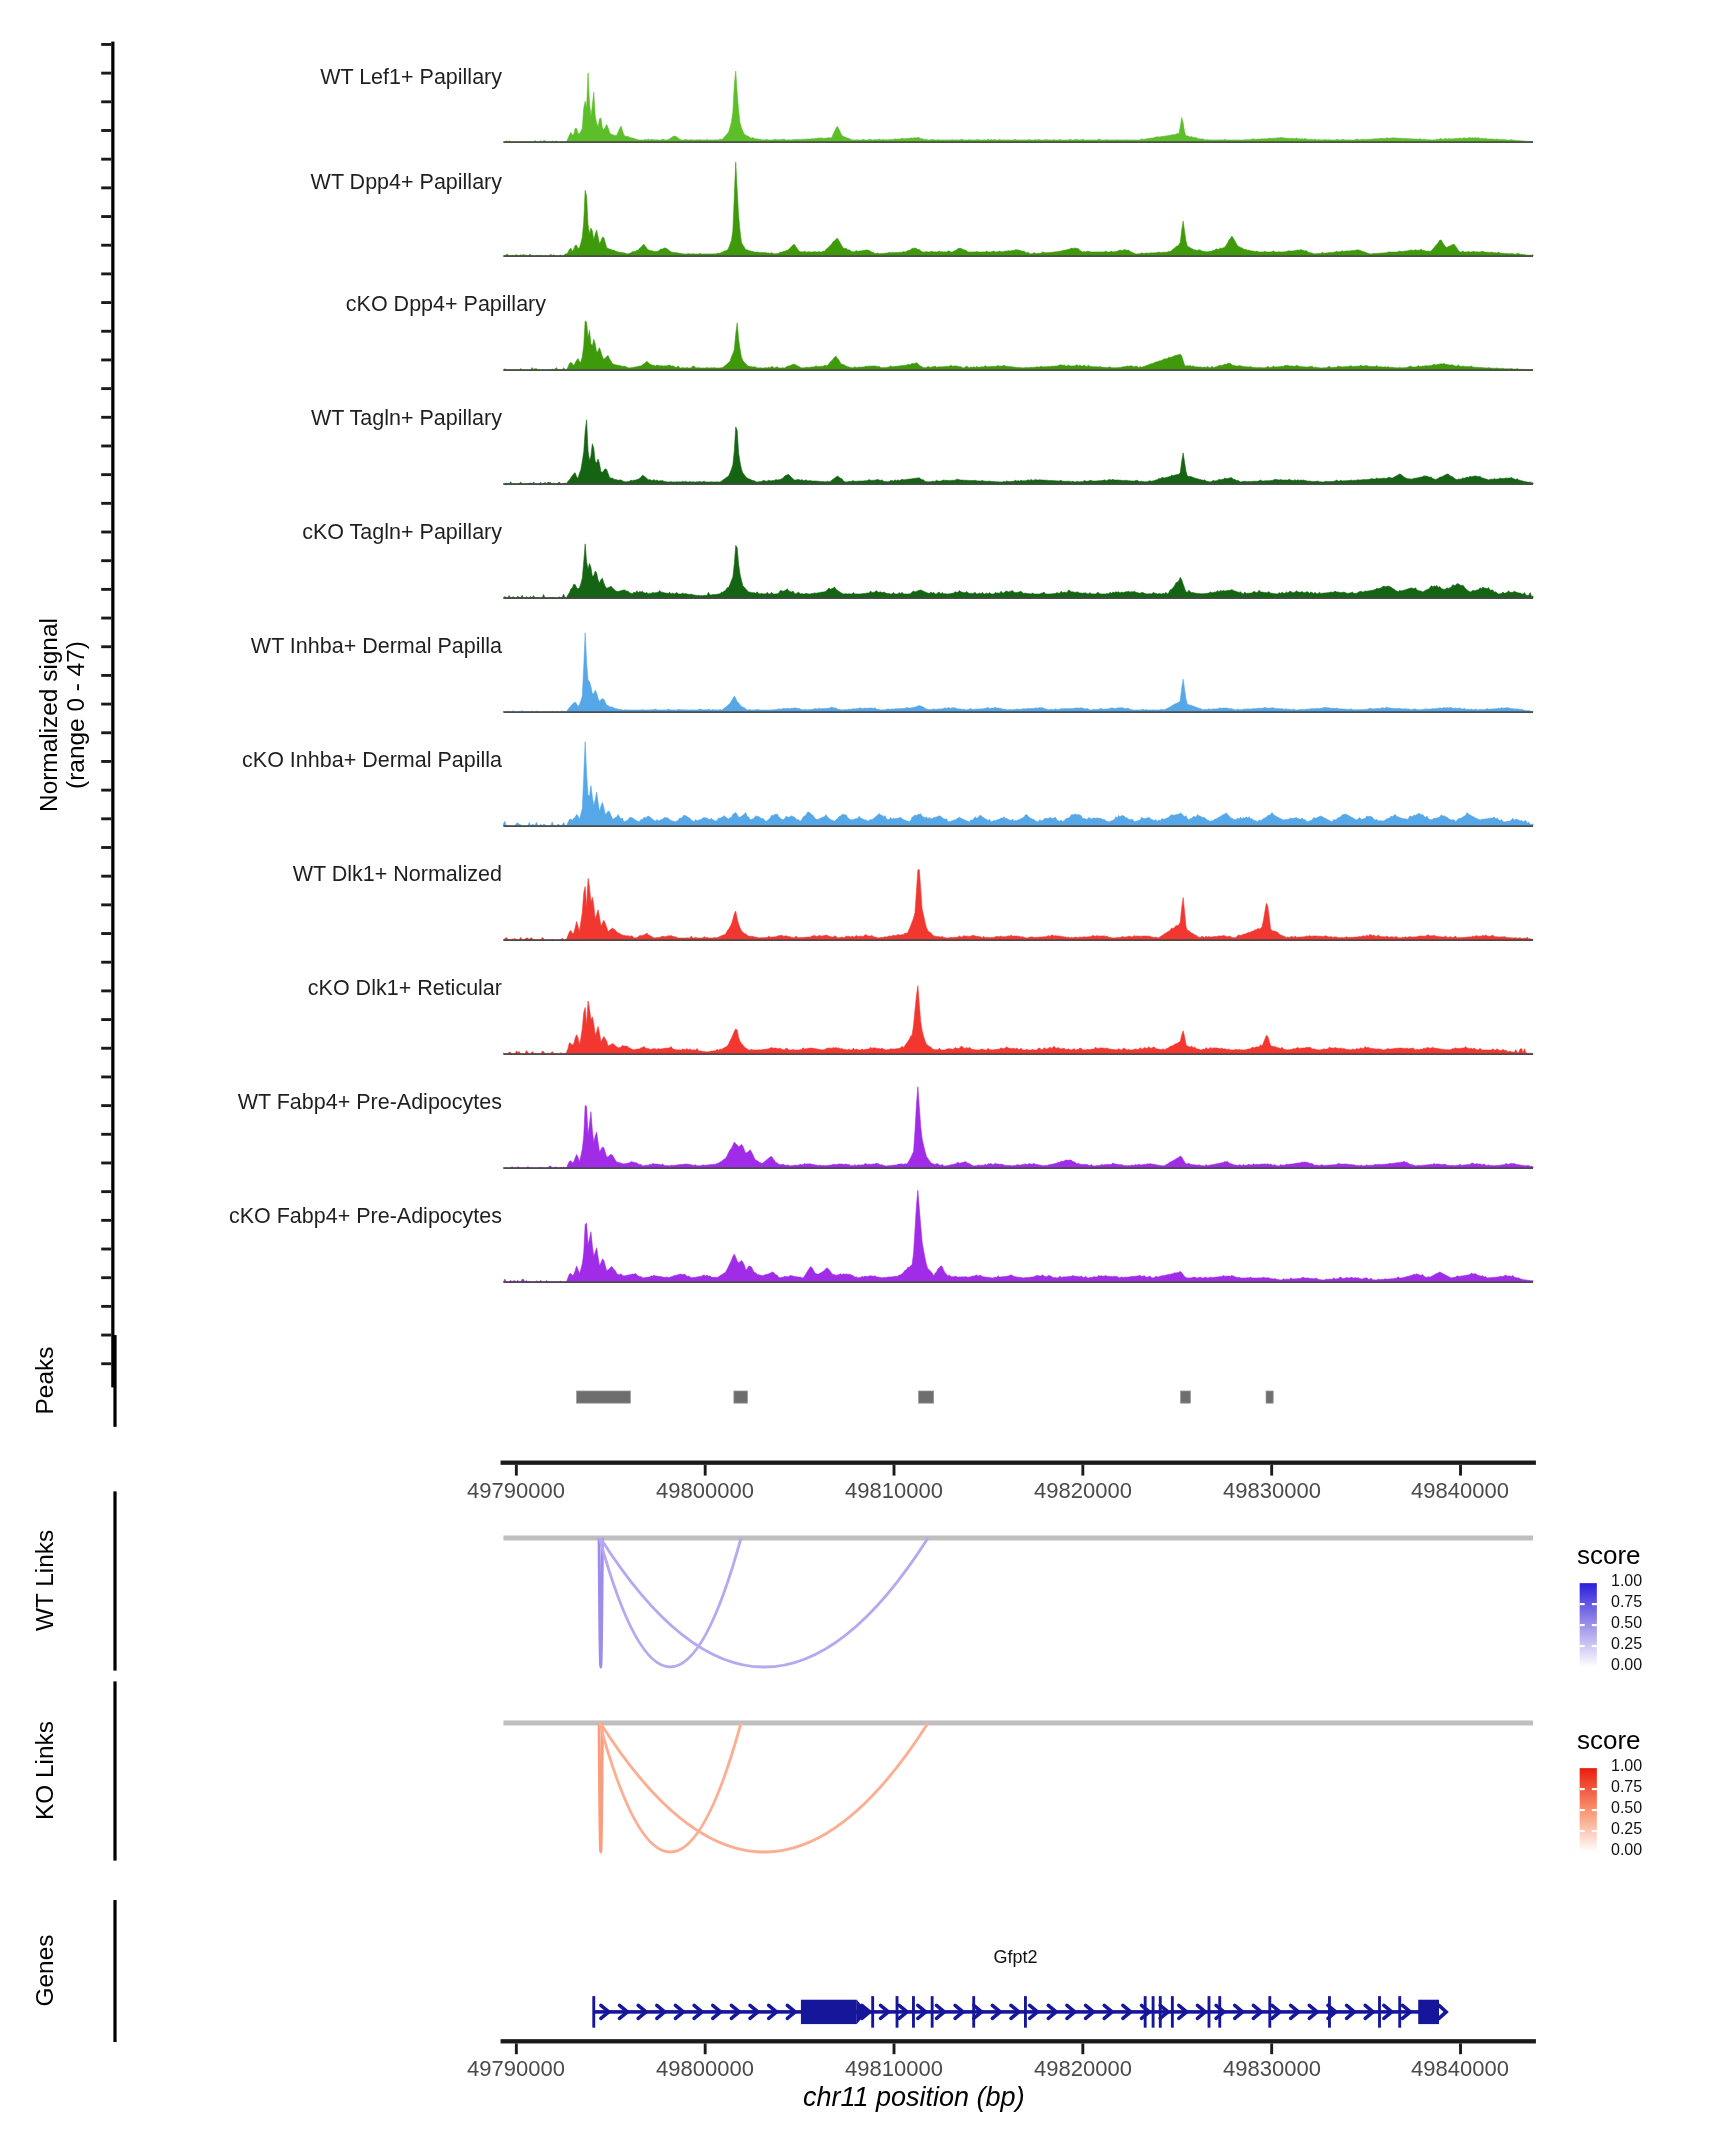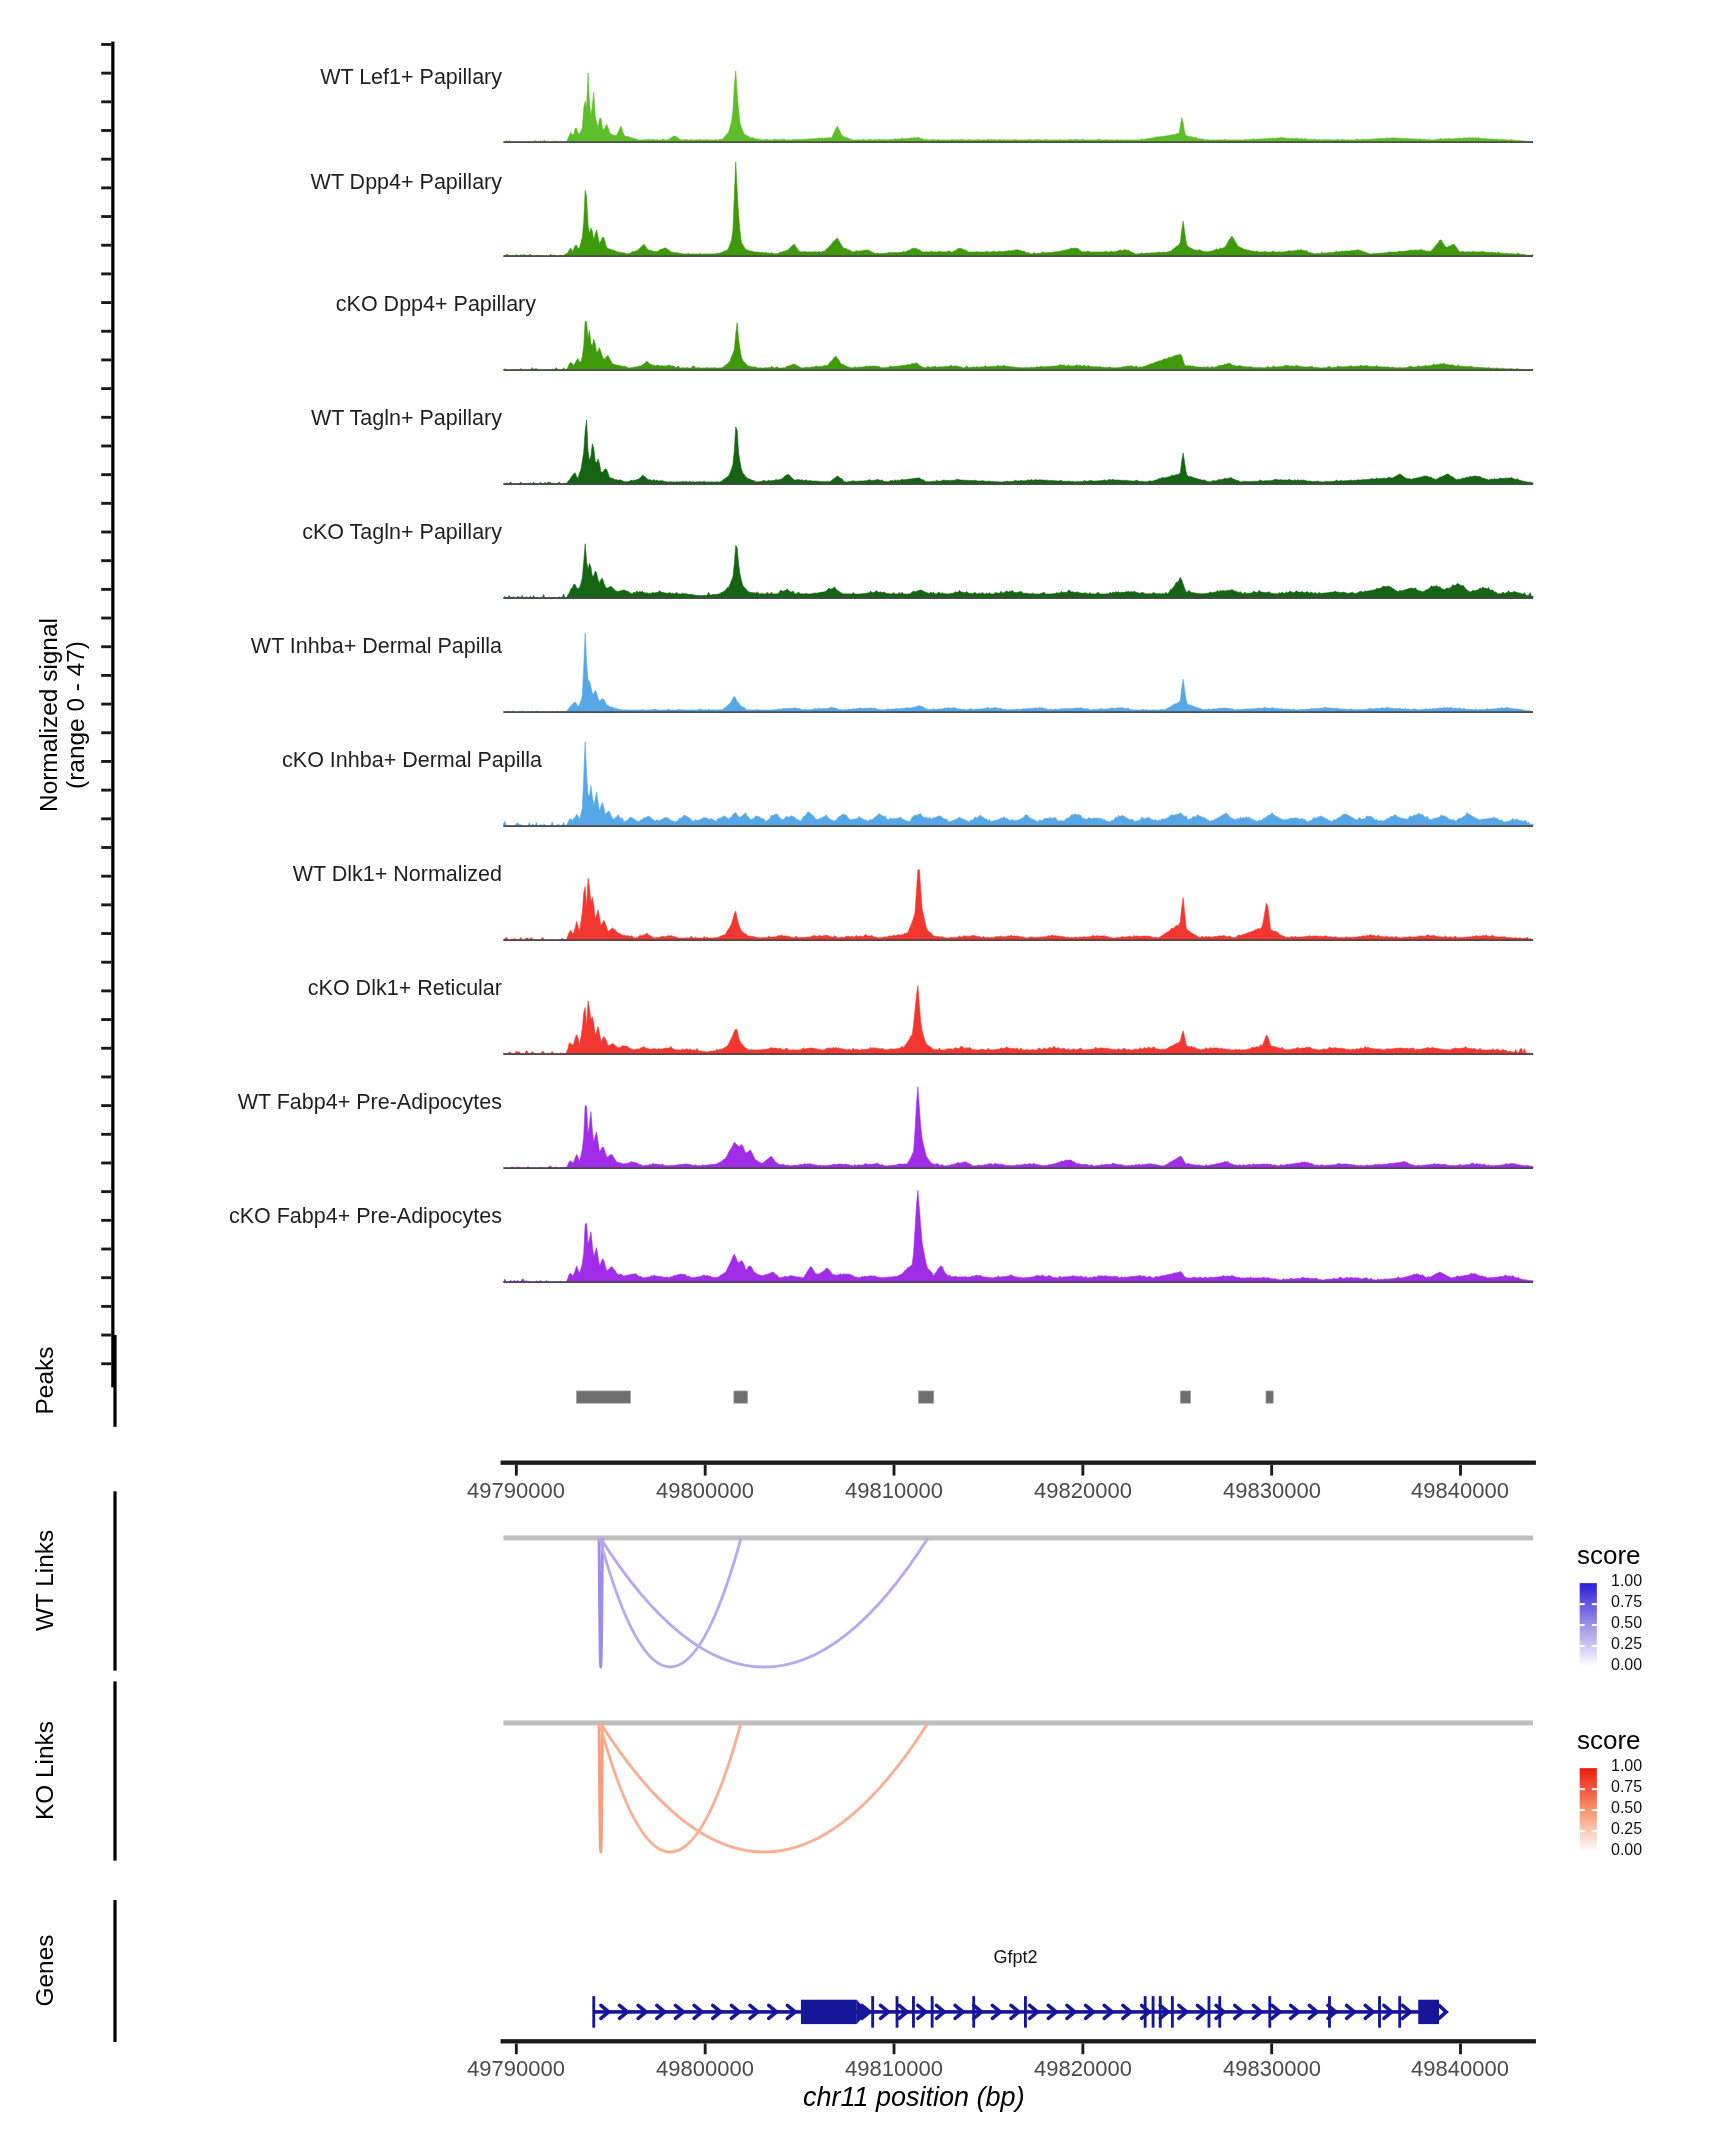--- a/index.html
+++ b/index.html
@@ -227,25 +227,25 @@
   <div class="abs legtitle" style="left:1577px;top:1540px;">score</div>
   <div class="abs legtitle" style="left:1577px;top:1725px;">score</div>
 
   <div class="abs genelab" style="left:944px;top:1947px;width:143px;">Gfpt2</div>
 
   <div class="abs xtitle" style="left:803px;top:2082px;width:430px;">chr11 position (bp)</div>
 
   <div id="track-labels">
       <div class="abs tracklab" style="left: 115px; top: 65px; width: 387px;">WT Lef1+ Papillary</div>
       <div class="abs tracklab" style="left: 115px; top: 170px; width: 387px;">WT Dpp4+ Papillary</div>
-      <div class="abs tracklab" style="left: 107px; top: 292px; width: 387px; padding-left: 42px;">cKO Dpp4+ Papillary</div>
+      <div class="abs tracklab" style="left: 117px; top: 292px; width: 387px; padding-left: 42px;">cKO Dpp4+ Papillary</div>
       <div class="abs tracklab" style="left: 115px; top: 406px; width: 387px;">WT Tagln+ Papillary</div>
       <div class="abs tracklab" style="left: 115px; top: 520px; width: 387px;">cKO Tagln+ Papillary</div>
       <div class="abs tracklab" style="left: 115px; top: 634px; width: 387px;">WT Inhba+ Dermal Papilla</div>
-      <div class="abs tracklab" style="left: 115px; top: 748px; width: 387px; padding-left: 40px;">cKO Inhba+ Dermal Papilla</div>
+      <div class="abs tracklab" style="left: 115px; top: 748px; width: 387px;">cKO Inhba+ Dermal Papilla</div>
       <div class="abs tracklab" style="left: 115px; top: 862px; width: 387px;">WT Dlk1+ Normalized</div>
       <div class="abs tracklab" style="left: 115px; top: 976px; width: 387px;">cKO Dlk1+ Reticular</div>
       <div class="abs tracklab" style="left: 115px; top: 1090px; width: 387px;">WT Fabp4+ Pre-Adipocytes</div>
       <div class="abs tracklab" style="left: 115px; top: 1204px; width: 387px;">cKO Fabp4+ Pre-Adipocytes</div>
     </div>
   <div id="axis-labels">
       <div class="abs ticklab" style="left: 437px; top: 1478px; width: 158px;">49790000</div>
       <div class="abs ticklab" style="left: 626px; top: 1478px; width: 158px;">49800000</div>
       <div class="abs ticklab" style="left: 815px; top: 1478px; width: 158px;">49810000</div>
       <div class="abs ticklab" style="left: 1004px; top: 1478px; width: 158px;">49820000</div>

